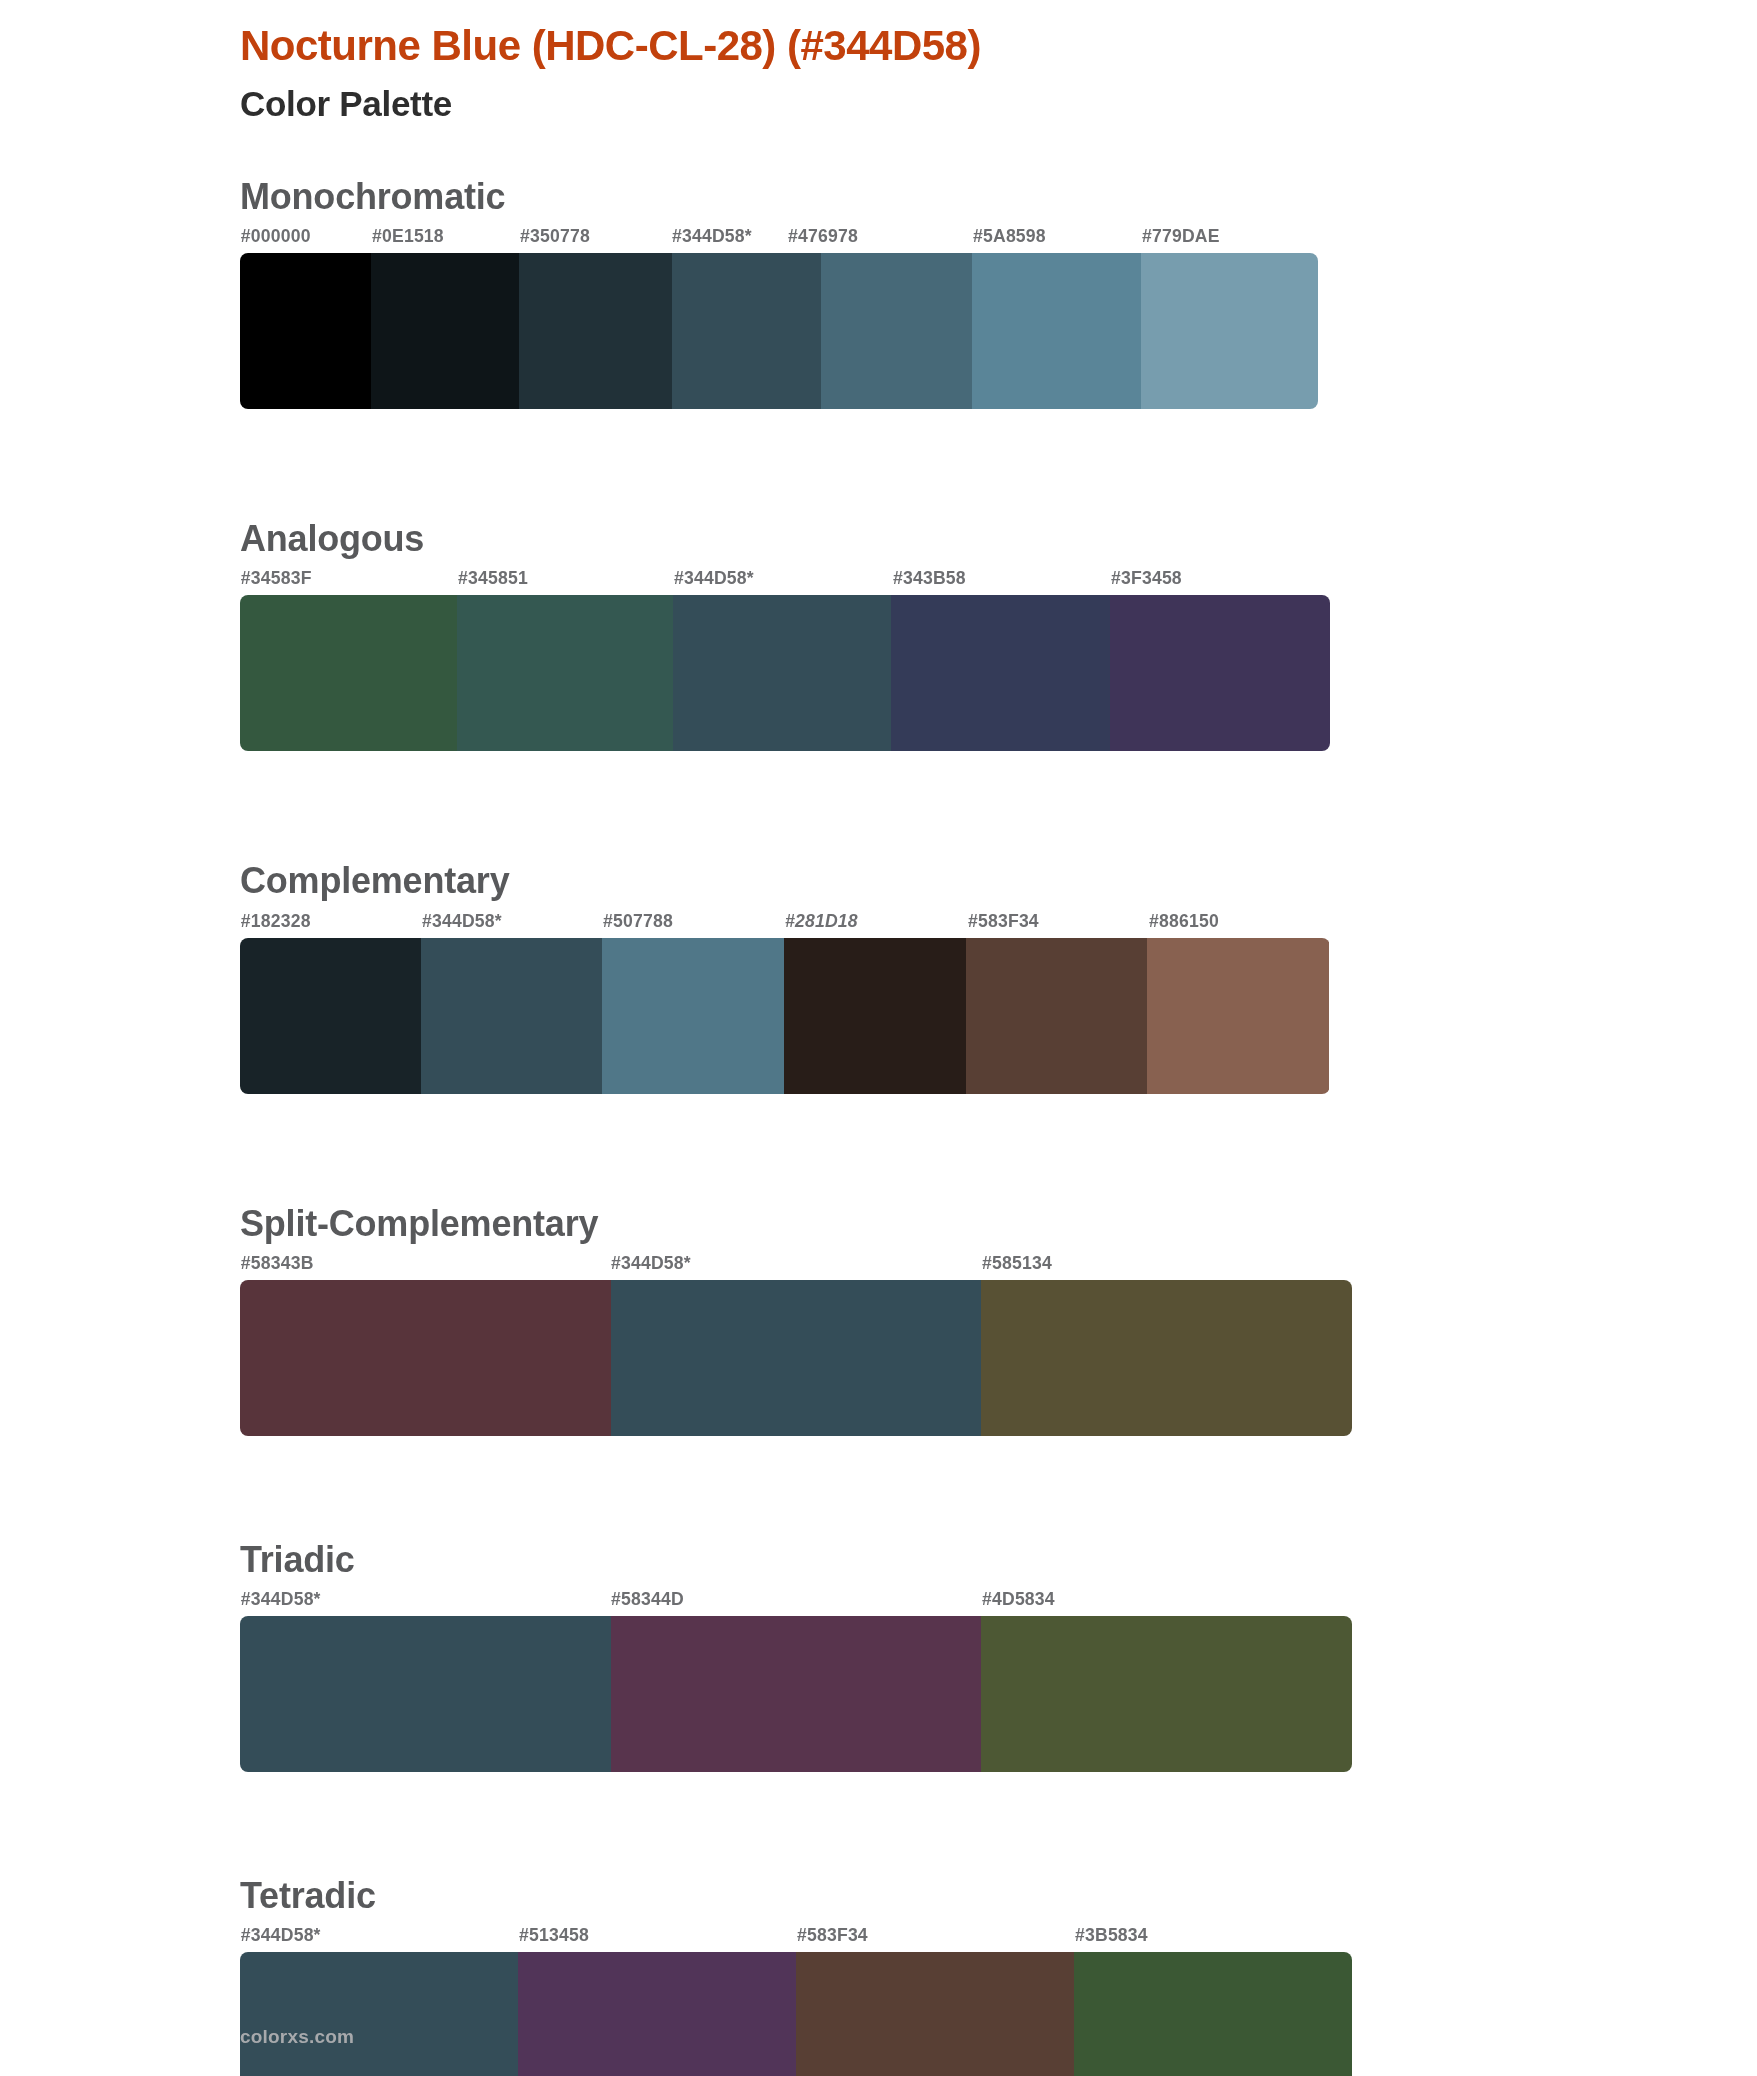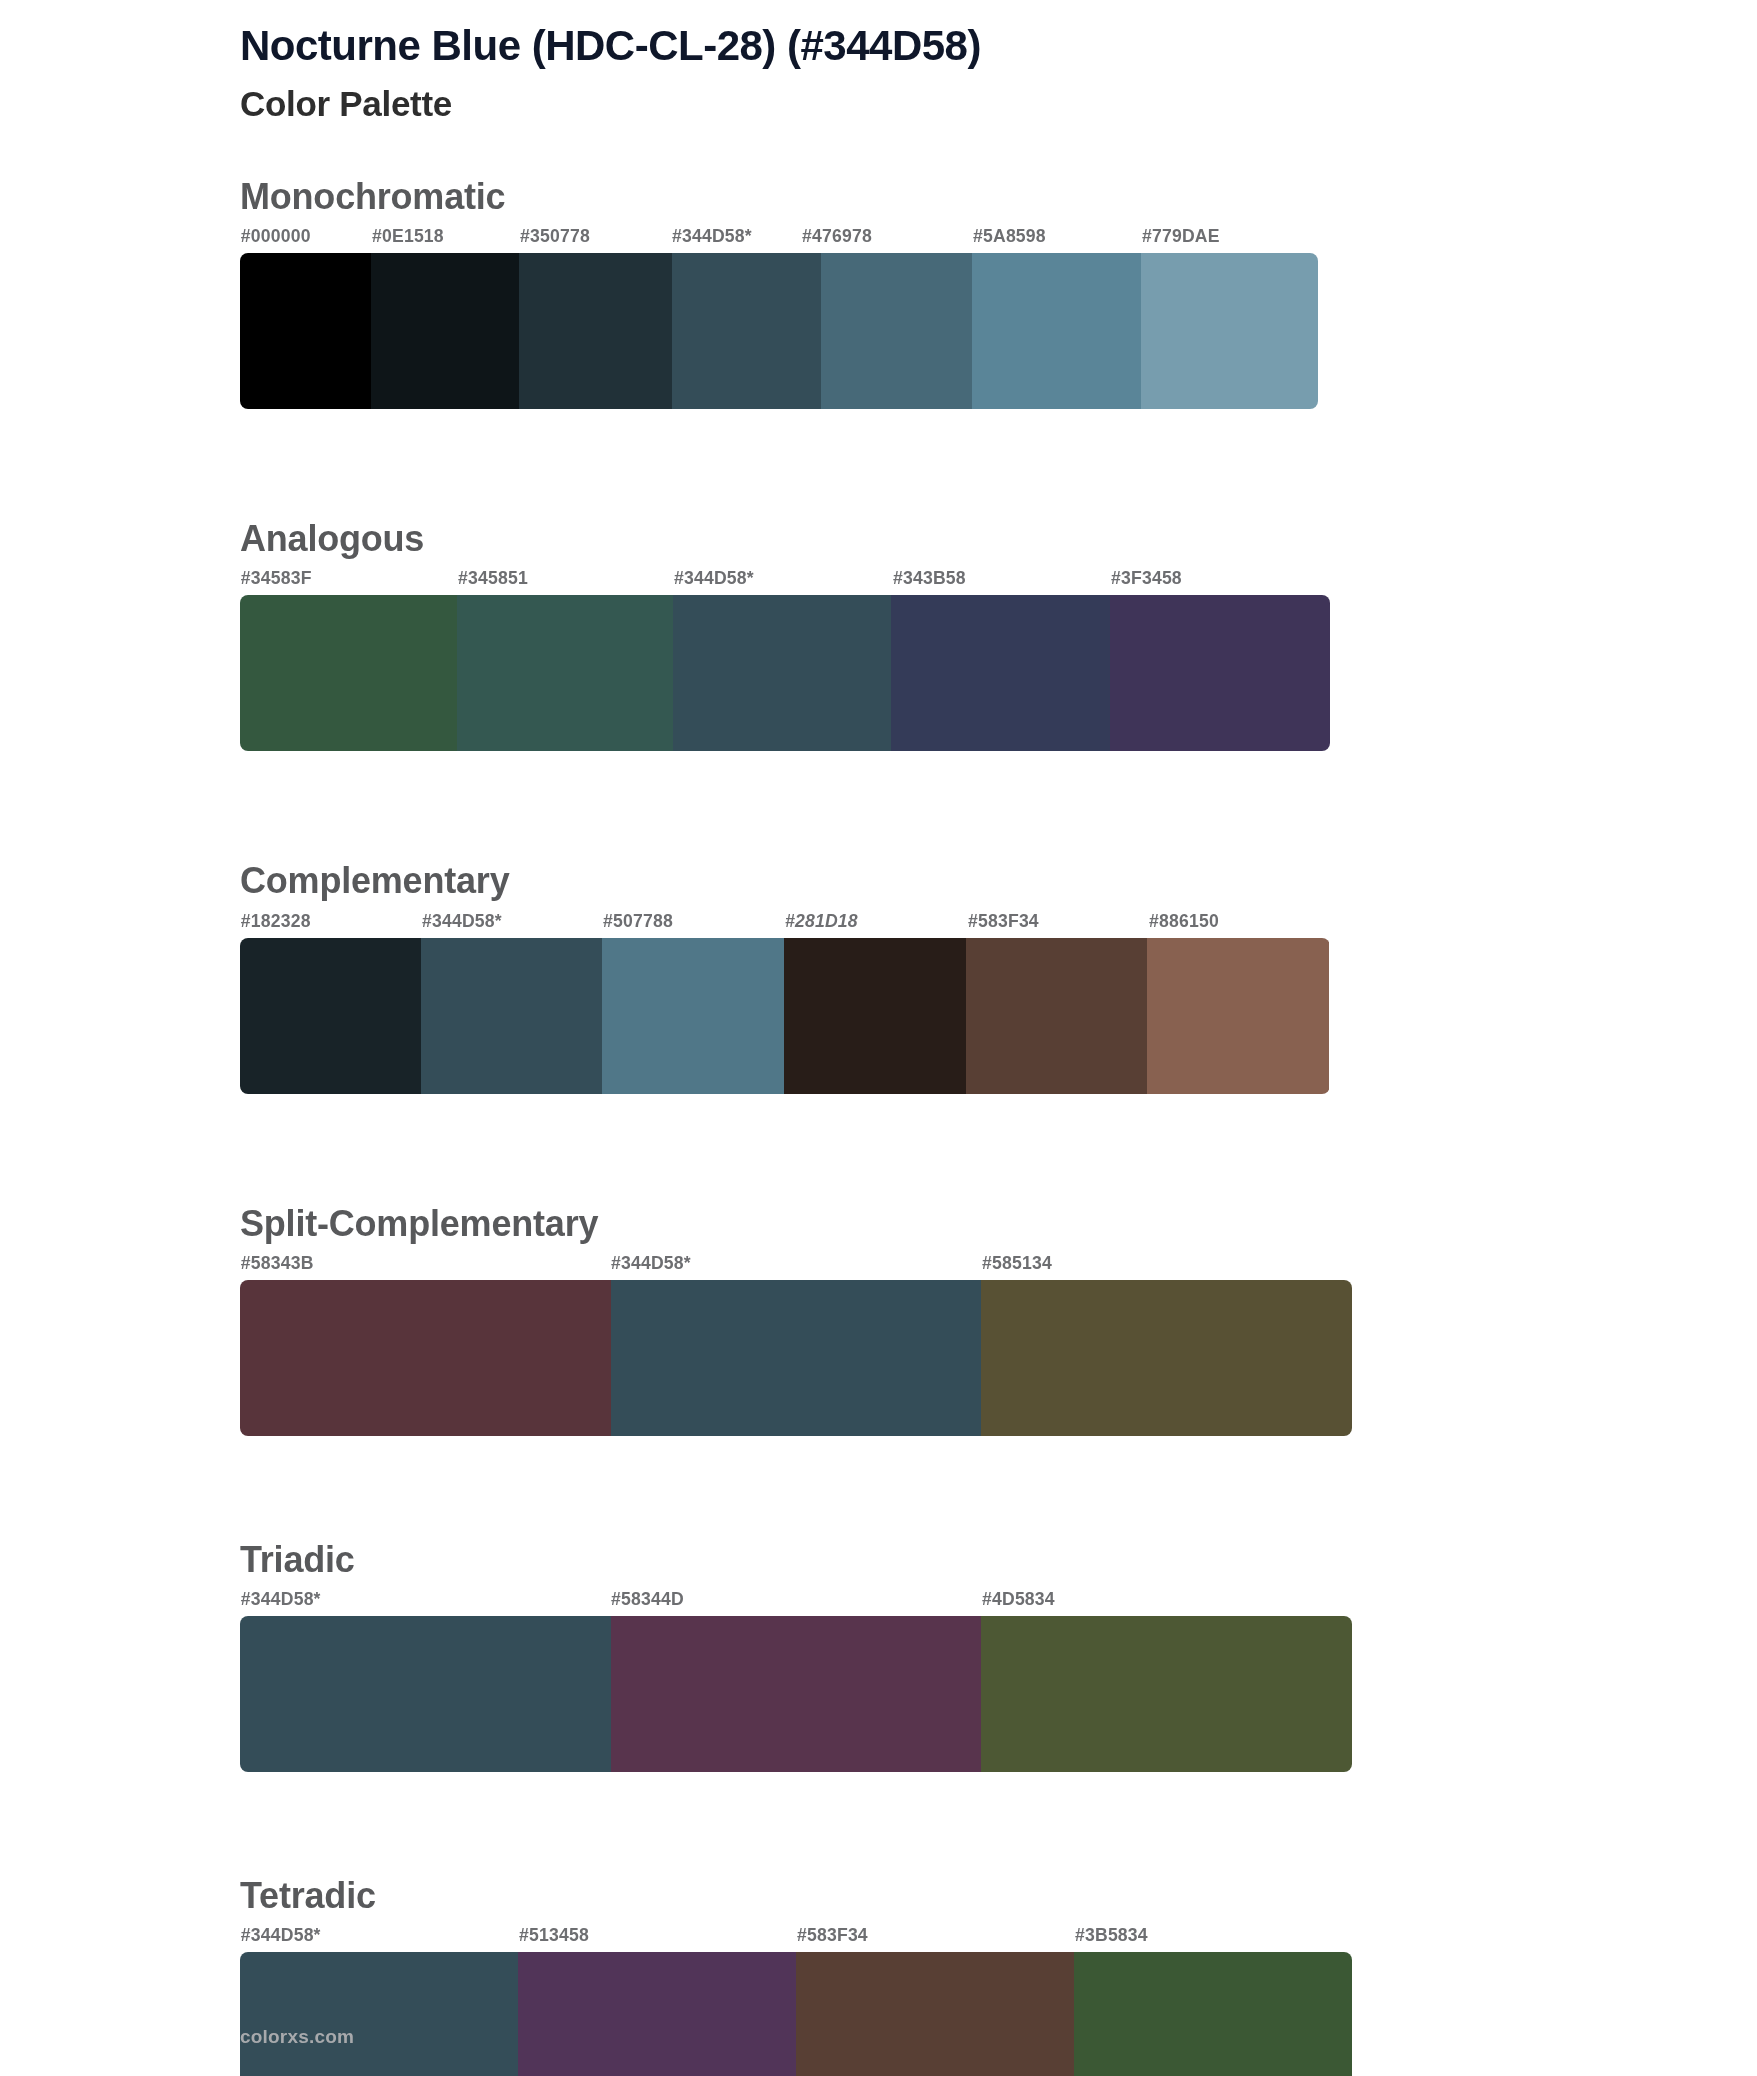--- a/index.html
+++ b/index.html
@@ -24,21 +24,21 @@
     padding: 0;
   }
 
   
   .header {
     padding: 22.4px 0 0 240px;
   }
   .page-title {
     font-size: 42px;
     font-weight: 700;
-    color: #0f172a;
+    color: #c2410c;
     letter-spacing: -0.5px;
     line-height: 1.14;
     margin: 0;
   }
   .page-subtitle {
     font-size: 35px;
     font-weight: 700;
     color: #2e2e2e;
     letter-spacing: -0.3px;
     line-height: 1.2;
@@ -115,21 +115,21 @@
   </div>
 
   <div class="sections">
       <div class="palette-section">
         <div class="section-heading">Monochromatic</div>
         <div class="swatch-labels" style="width: 1078px;">
           <span class="swatch-label" style="left: 0.8px;">#000000</span>
           <span class="swatch-label" style="left: 132px;">#0E1518</span>
           <span class="swatch-label" style="left: 280px;">#350778</span>
           <span class="swatch-label" style="left: 432px;">#344D58*</span>
-          <span class="swatch-label" style="left: 562px;">#476978</span>
+          <span class="swatch-label" style="left: 548px;">#476978</span>
           <span class="swatch-label" style="left: 733px;">#5A8598</span>
           <span class="swatch-label" style="left: 902px;">#779DAE</span>
         </div>
         <div class="swatch-bar" style="width: 1078px;">
           <div class="swatch" title="#000000" style="width: 131px; background: rgb(0, 0, 0);"></div>
           <div class="swatch" title="#0E1518" style="width: 148px; background: rgb(14, 21, 24);"></div>
           <div class="swatch" title="#213138" style="width: 153px; background: rgb(33, 49, 56);"></div>
           <div class="swatch" title="#344D58*" style="width: 150px; background: rgb(52, 77, 88);"></div>
           <div class="swatch" title="#476978" style="width: 151px; background: rgb(71, 105, 120);"></div>
           <div class="swatch" title="#5A8598" style="width: 169px; background: rgb(90, 133, 152);"></div>

